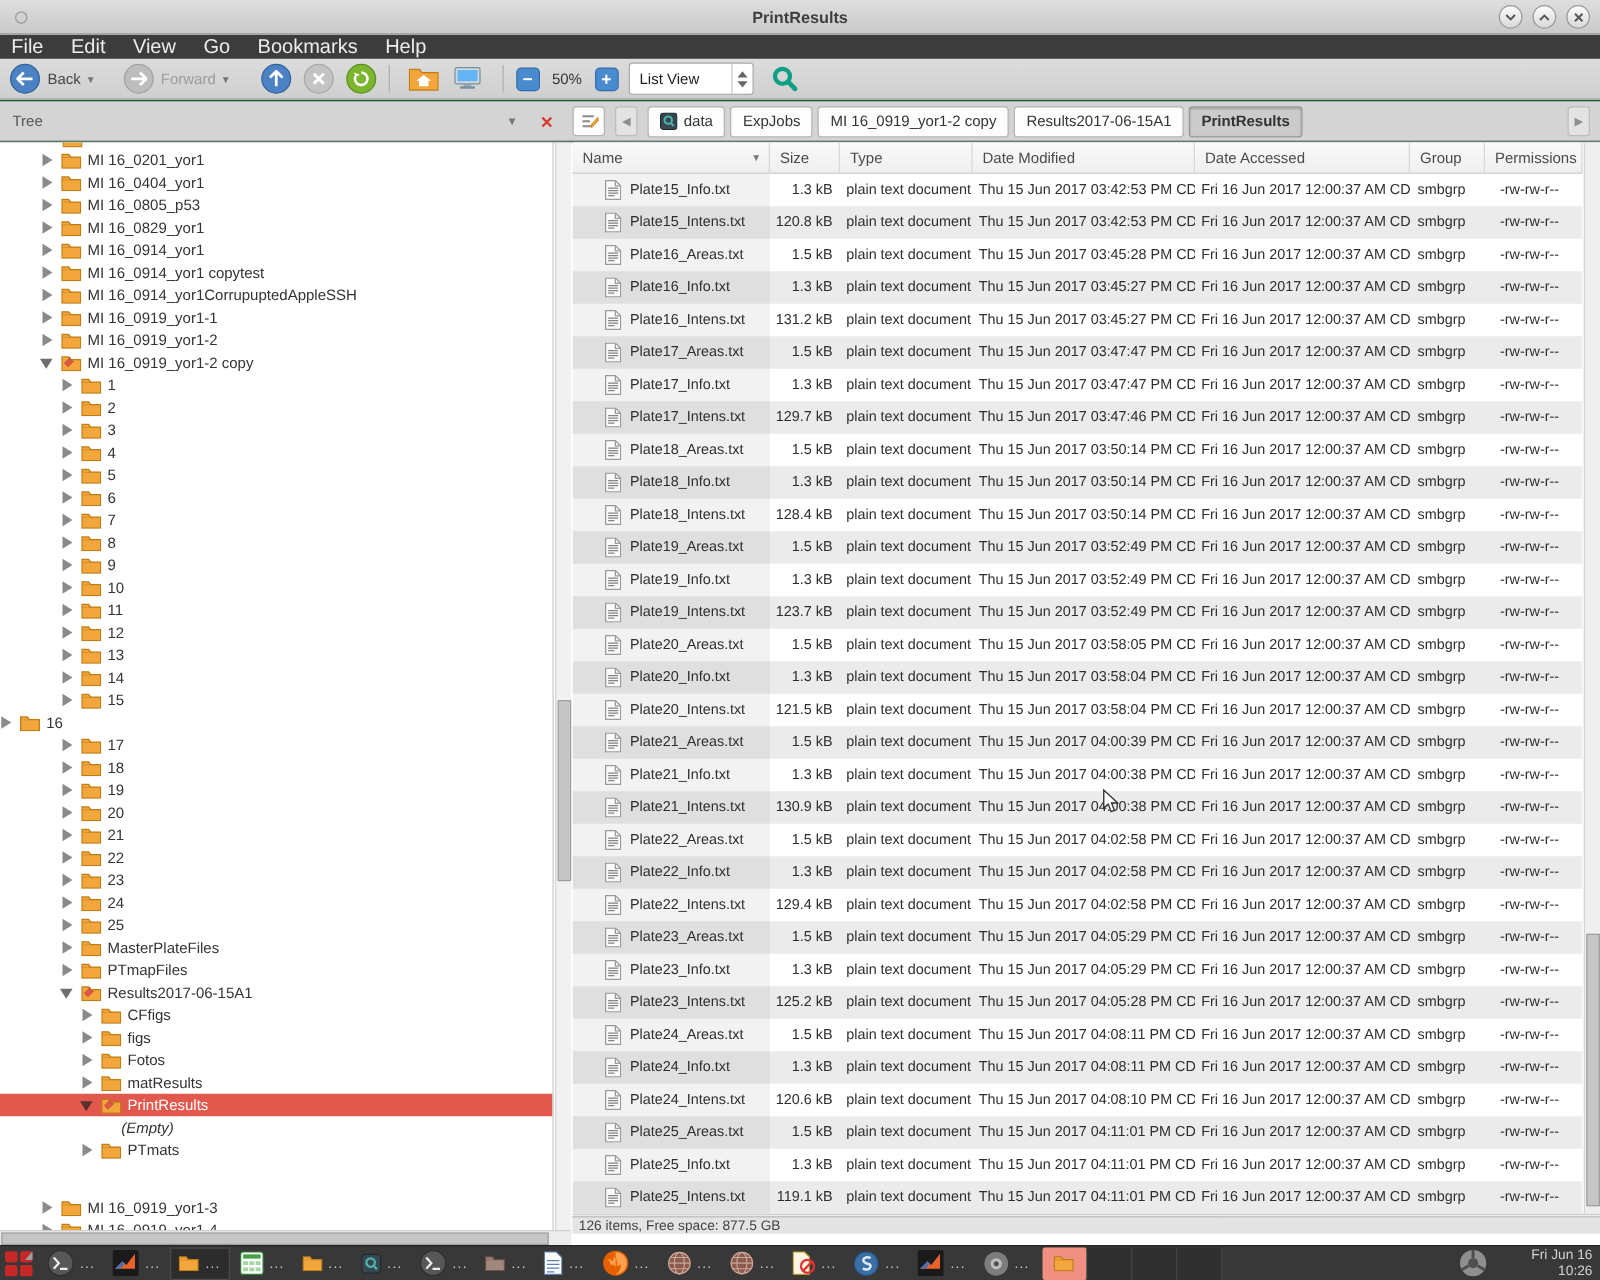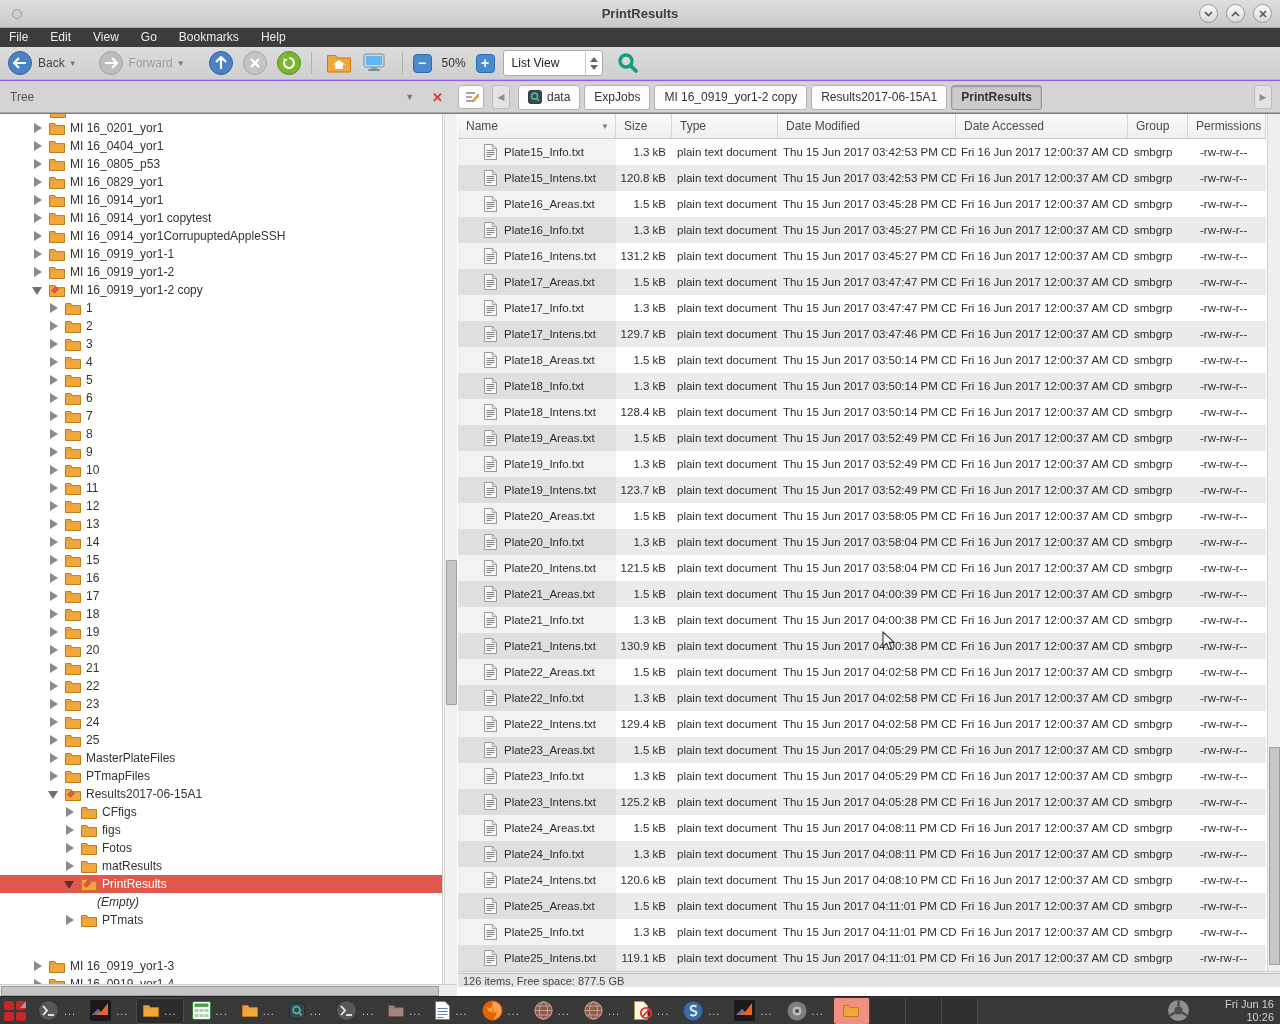--- a/index.html
+++ b/index.html
@@ -1,34 +1,34 @@
 <!DOCTYPE html>
 <html><head>
 <meta charset="utf-8">
 <style>
   * { margin:0; padding:0; box-sizing:border-box; }
   html,body { width:1280px; height:1024px; overflow:hidden; }
   body { font-family:"Liberation Sans", sans-serif; font-size:12px; color:#333; }
-  .screen { position:relative; width:1280px; height:1024px; background:#8b5cf6; overflow:hidden; }
+  .screen { position:relative; width:1280px; height:1024px; background:#14532d; overflow:hidden; }
 
   
   .titlebar { position:absolute; left:0; top:0; width:1280px; height:28px;
     background:linear-gradient(#dedede,#c9c9c9); border-bottom:1px solid #a6a6a6;
     display:flex; align-items:center; }
   .win-icon { position:absolute; left:12px; top:9px; width:10px; height:10px;
     border:1px solid #9a9a9a; border-radius:50%; background:#d0d0d0; }
   .title-text { flex:1; text-align:center; font-weight:bold; font-size:13px; color:#3f3f3f; }
   .win-btns { position:absolute; right:8px; top:4px; display:flex; gap:8px; }
   .wbtn { width:19px; height:19px; border-radius:50%; border:1px solid #9b9b9b;
     background:linear-gradient(#fbfbfb,#d9d9d9); display:flex; align-items:center; justify-content:center; }
 
   
   .menubar { position:absolute; left:0; top:28px; width:1280px; height:19px; background:#3c3c3c;
     display:flex; align-items:center; }
-  .menu-item { color:#ececec; font-size:12px; padding:0 11px; height:19px; line-height:19px; }
+  .menu-item { color:#ececec; font-size:16px; padding:0 11px; height:19px; line-height:19px; }
   .menu-item:first-child { padding-left:9px; }
 
   
   .toolbar { position:absolute; left:0; top:47px; width:1280px; height:33px;
     background:linear-gradient(#dcdcdc,#cfcfcf); border-bottom:1px solid #b4b4b4;
     display:flex; align-items:center; padding-left:8px; }
   .tb-group { display:flex; align-items:center; }
   .circle-btn { width:24px; height:24px; border-radius:50%; display:flex; align-items:center; justify-content:center; }
   .tb-label { font-size:12px; color:#444; margin:0 4px 0 6px; }
   .tb-label.dim { color:#9c9c9c; }
@@ -526,21 +526,21 @@
         <div class="trow" style="padding-left: 49px;">
           <span class="tw c"></span>
           <span class="ticon">
             <svg width="16" height="13" viewBox="0 0 16 13">
               <path d="M.5 1.5h5.4l1.6 2.1h8V12.5H.5z" fill="#f3a63c" stroke="#bd7d17"></path>
               <path d="M.5 3.9h7" stroke="#bd7d17" stroke-width=".7" opacity=".6"></path>
             </svg>
           </span>
           <span class="tlabel">15</span>
         </div>
-        <div class="trow" style="padding-left: 49px;">
+        <div class="trow" style="">
           <span class="tw c"></span>
           <span class="ticon">
             <svg width="16" height="13" viewBox="0 0 16 13">
               <path d="M.5 1.5h5.4l1.6 2.1h8V12.5H.5z" fill="#f3a63c" stroke="#bd7d17"></path>
               <path d="M.5 3.9h7" stroke="#bd7d17" stroke-width=".7" opacity=".6"></path>
             </svg>
           </span>
           <span class="tlabel">16</span>
         </div>
         <div class="trow" style="padding-left: 49px;">

